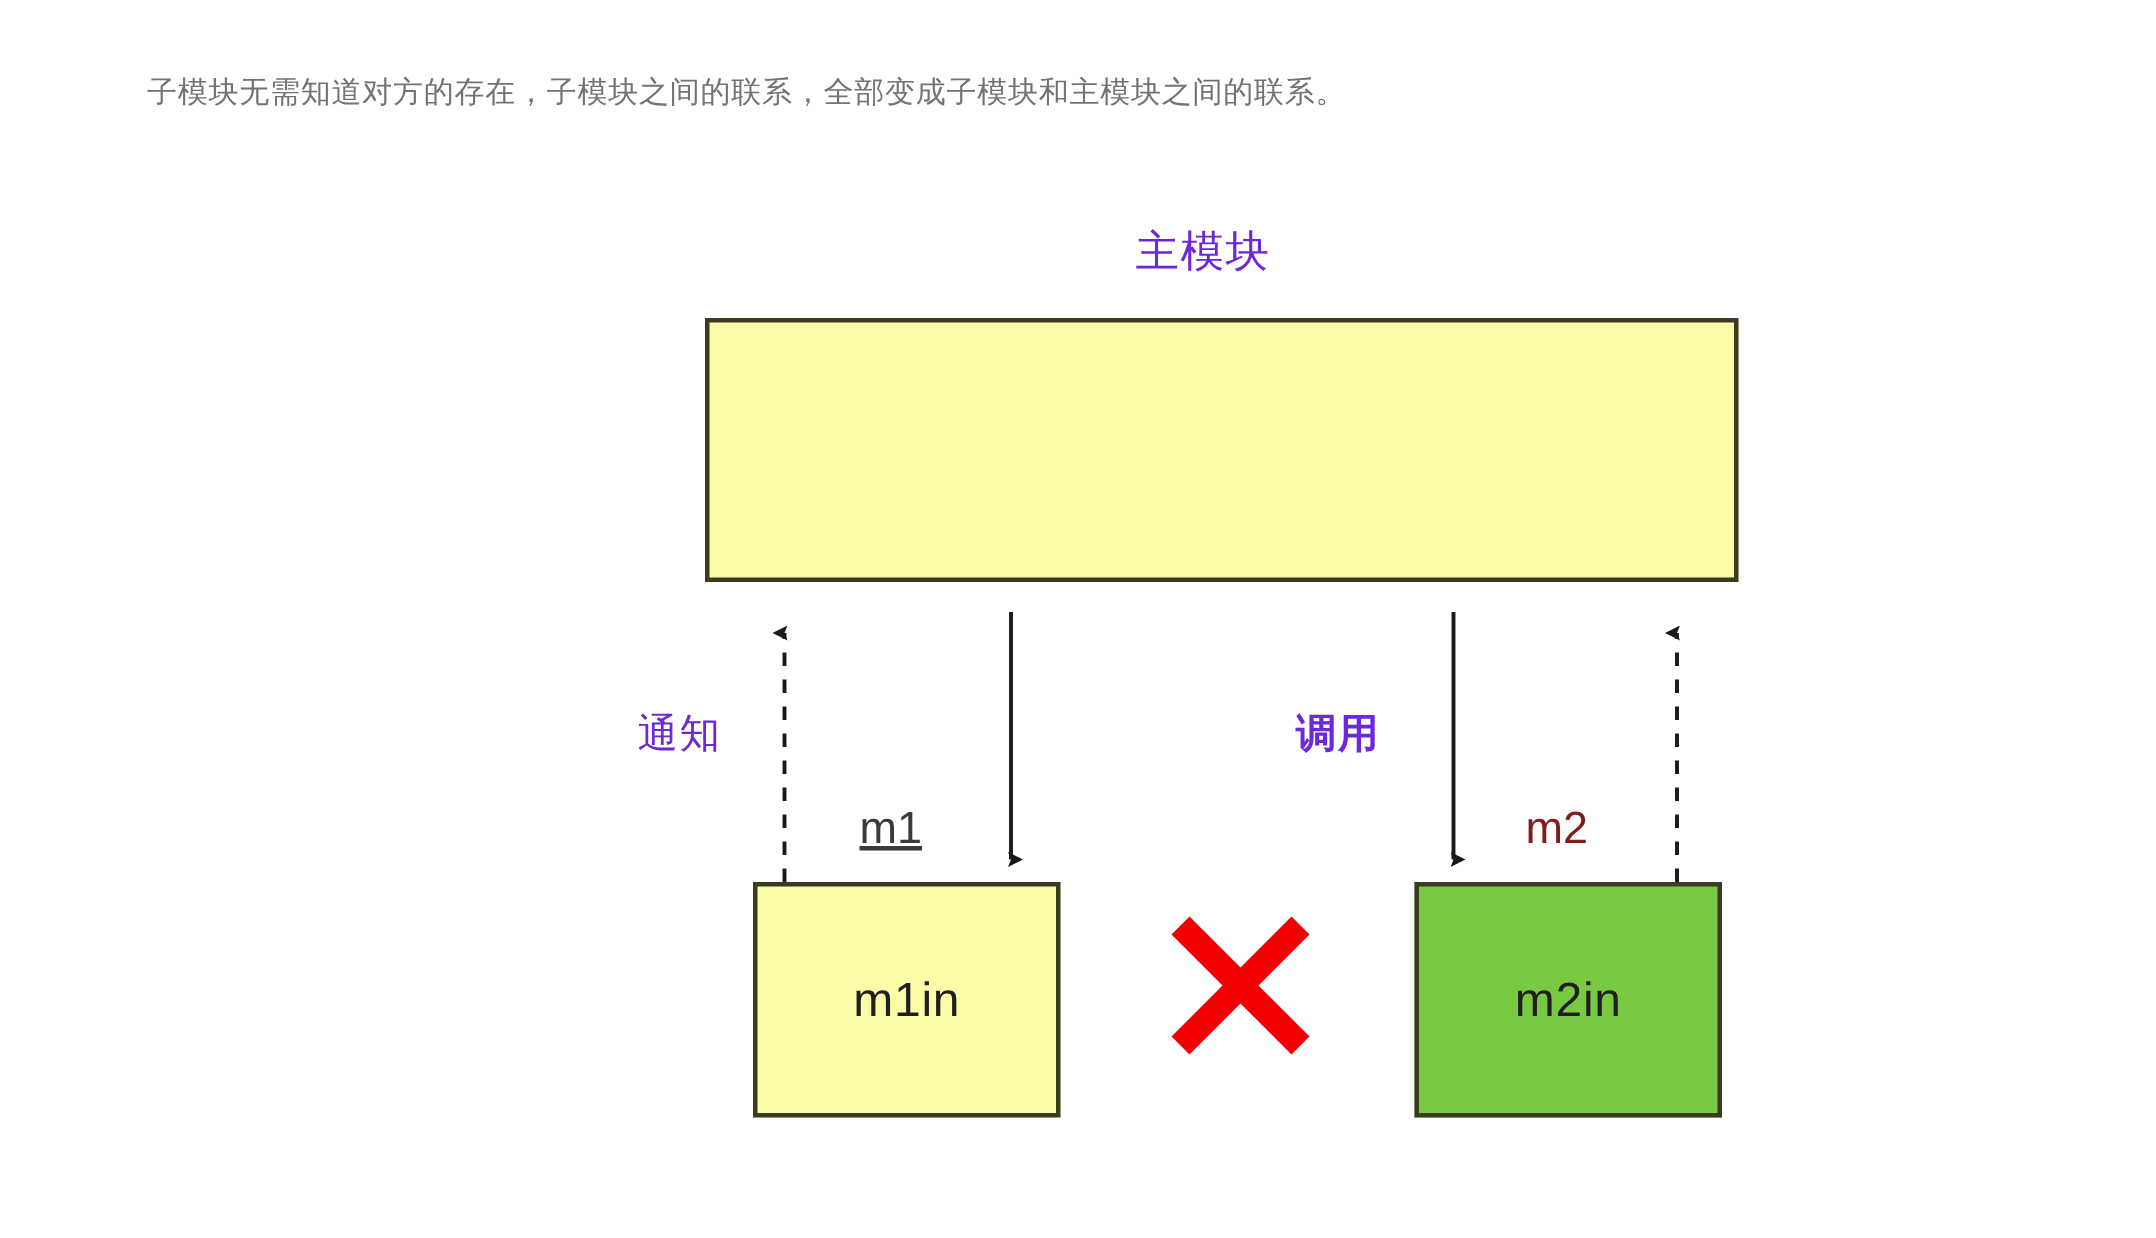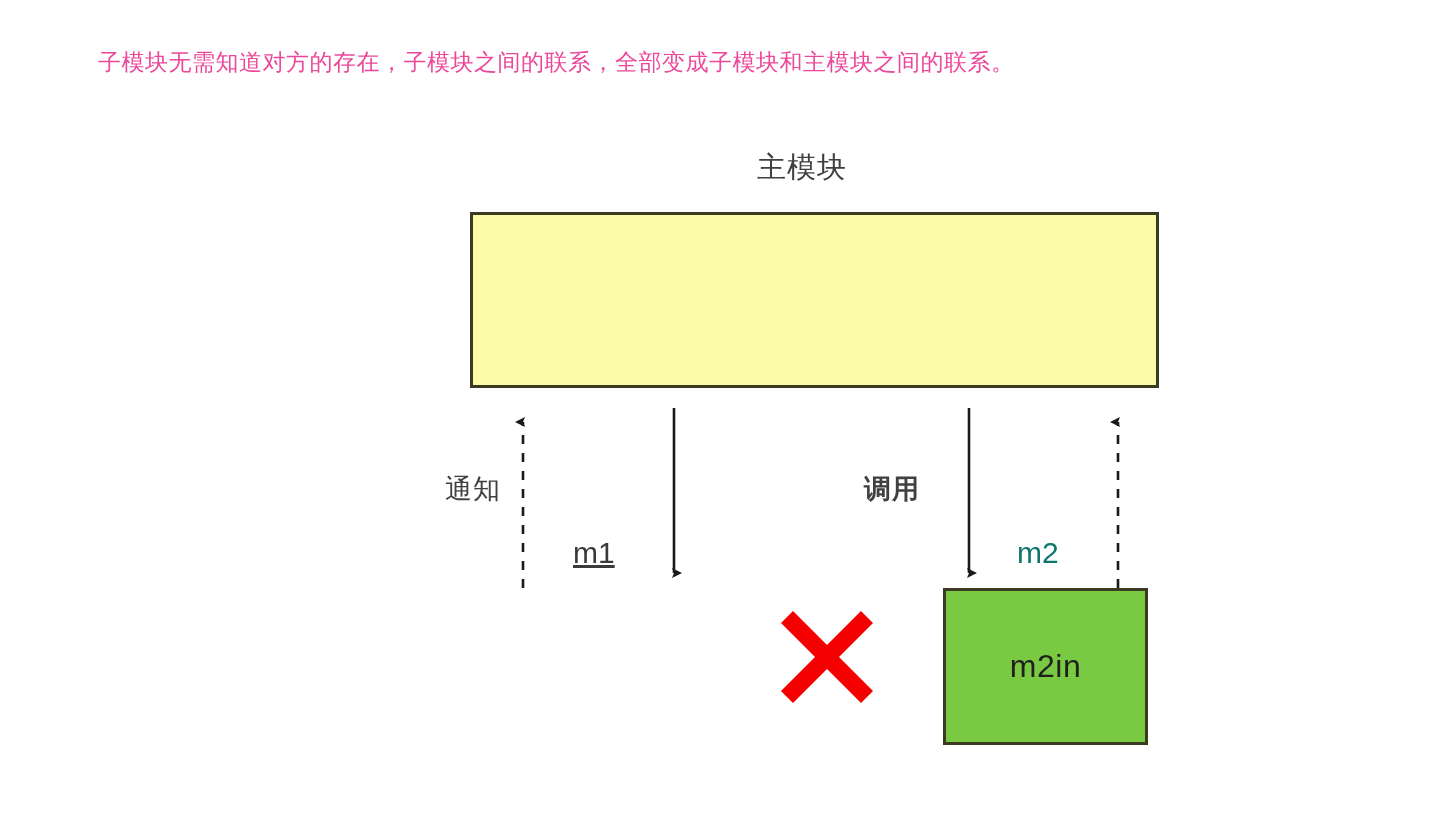--- a/index.html
+++ b/index.html
@@ -17,65 +17,64 @@
     background: #ffffff;
     overflow: hidden;
   }
 
   
   .title {
     position: absolute;
     left: 98px;
     top: 40px;
     width: 1260px;
-    font-size: 23px;
+    font-size: 20px;
     line-height: 44px;
-    color: #ec4899;
+    color: #737373;
     letter-spacing: 0.5px;
     white-space: nowrap;
   }
 
   
   .label {
     position: absolute;
-    color: #404040;
+    color: #6d28d9;
     white-space: nowrap;
   }
   .label-main-module {
     left: 757px;
     top: 148px;
     font-size: 29px;
     letter-spacing: 1px;
   }
   .label-notify {
     left: 425px;
     top: 471px;
     font-size: 27px;
     letter-spacing: 1px;
-    margin-left: 20px;
   }
   .label-invoke {
     left: 864px;
     top: 471px;
     font-size: 27px;
     letter-spacing: 1px;
     font-weight: bold;
   }
   .label-m1 {
     left: 573px;
     top: 536px;
     font-size: 30px;
     color: #3a3a3a;
     text-decoration: underline;
   }
   .label-m2 {
     left: 1017px;
     top: 536px;
     font-size: 30px;
-    color: #0f766e;
+    color: #7f1d1d;
   }
 
   
   .box {
     position: absolute;
     box-sizing: border-box;
     border: 3px solid #3b3b22;
     display: flex;
     align-items: center;
     justify-content: center;
@@ -165,20 +164,23 @@
       <line x1="1118" y1="588" x2="1118" y2="422" stroke="#1a1a1a" stroke-width="2.6" stroke-dasharray="9 9" marker-end="url(#arrowUp)"></line>
     </g>
   </svg>
 
   <div class="label label-notify">通知</div>
   <div class="label label-invoke">调用</div>
 
   <div class="label label-m1">m1</div>
   <div class="label label-m2">m2</div>
 
+  <div class="box box-m1in" style="background: rgb(251, 251, 168); border-color: rgb(59, 59, 34);">
+    <span class="box-text">m1in</span>
+  </div>
 
   <div class="box box-m2in" style="background: rgb(122, 201, 67); border-color: rgb(59, 59, 34); align-items: center;">
     <span class="box-text">m2in</span>
   </div>
 
   <svg class="red-x" viewBox="0 0 100 100" xmlns="http://www.w3.org/2000/svg">
     <g>
       <path d="M16,4 L50,38 L84,4 L96,16 L62,50 L96,84 L84,96 L50,62 L16,96 L4,84 L38,50 L4,16 Z" fill="#f40000"></path>
     </g>
   </svg>

